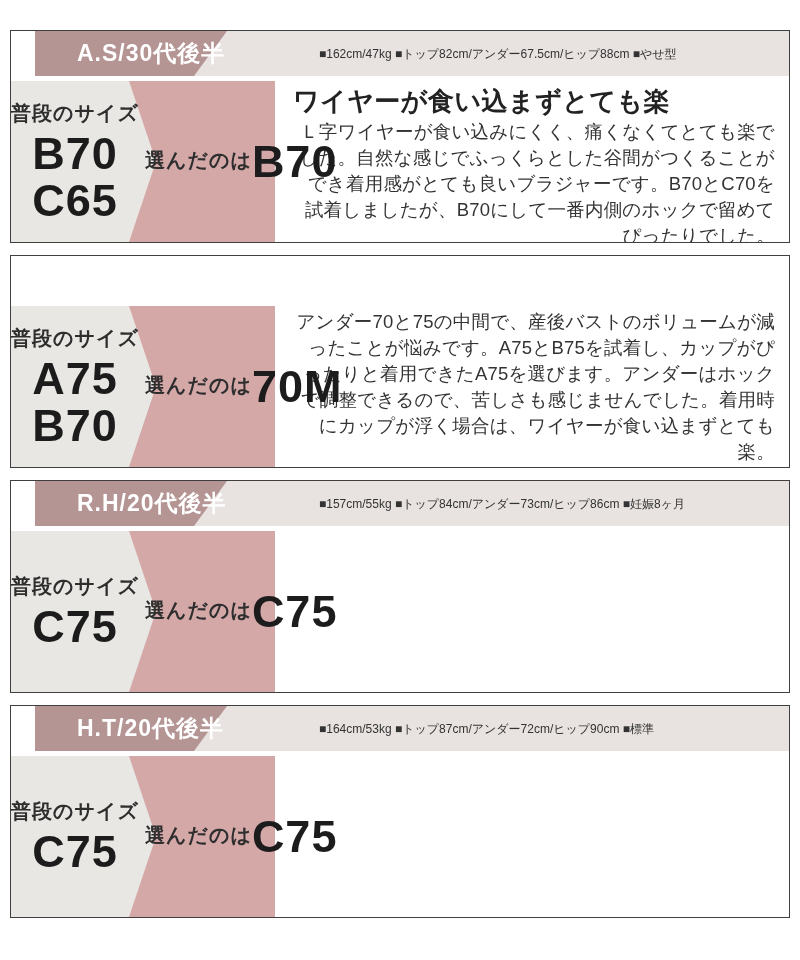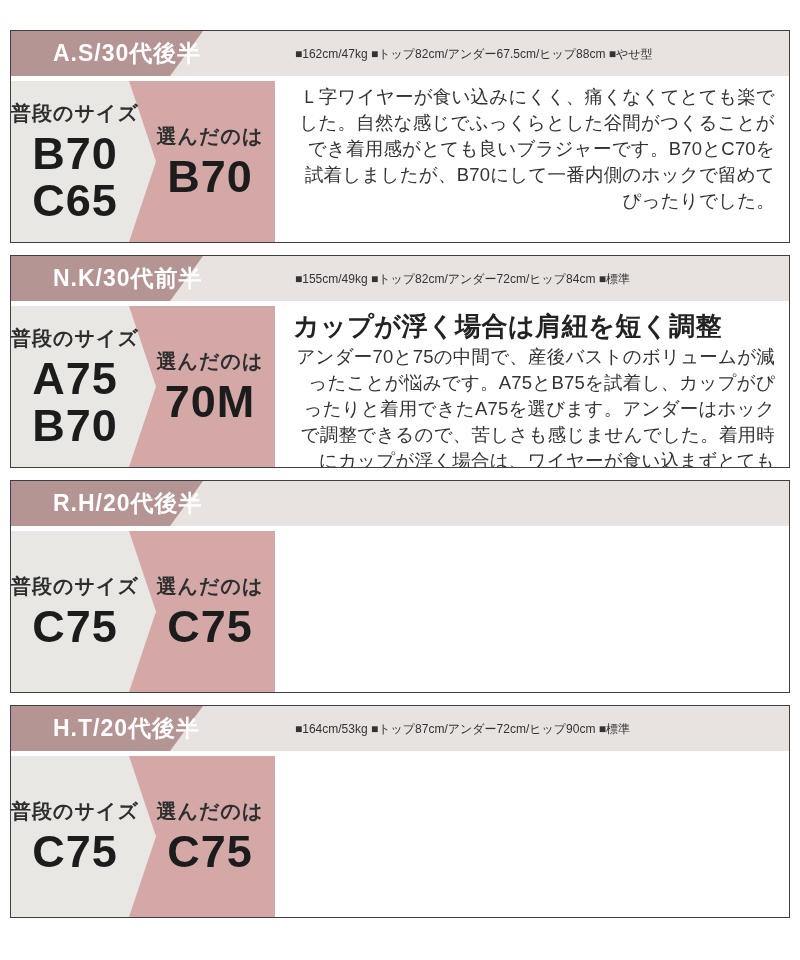--- a/index.html
+++ b/index.html
@@ -5,21 +5,21 @@
   html,body{margin:0;padding:0;}
   body{
     width:800px;height:960px;background:#ffffff;overflow:hidden;
     font-family:"Liberation Sans","DejaVu Sans",sans-serif;
     -webkit-font-smoothing:antialiased;
   }
   .page{padding-top:30px;}
   .review-card{
     width:780px;height:213px;margin:0 auto 12px auto;
     border:1px solid #3f3f3f;background:#ffffff;
-    box-sizing:border-box;position:relative;
+    box-sizing:border-box;position:relative;padding-left:24px;
   }
   
   .card-header{
     position:relative;height:45px;background:#e8e3e1;
   }
   .banner{
     position:absolute;left:0;top:0;height:45px;width:200px;
     background:#b59494;
     clip-path:polygon(0 0,192px 0,159px 100%,0 100%);
   }
@@ -45,21 +45,21 @@
   .panel-chevron{
     position:absolute;left:0;top:0;bottom:0;width:150px;background:#e9e7e3;
     clip-path:polygon(0 0,118px 0,145px 50%,118px 100%,0 100%);
   }
   .usual-block{
     position:absolute;left:0;top:0;bottom:0;width:128px;
     display:flex;flex-direction:column;align-items:center;justify-content:center;
   }
   .chosen-block{
     position:absolute;left:134px;top:0;bottom:0;right:0;
-    display:flex;flex-direction:column;align-items:center;justify-content:center;
+    display:flex;flex-direction:row;align-items:center;justify-content:space-between;
   }
   .panel-label{
     font-size:20px;color:#2e2e2e;font-weight:600;letter-spacing:1px;
     white-space:nowrap;margin-bottom:3px;
   }
   .size-value{
     font-size:45px;font-weight:bold;color:#1c1c1c;line-height:47px;
     letter-spacing:1px;
   }
   .review-text{
@@ -93,56 +93,52 @@
           <div class="panel-label">普段のサイズ</div>
           <div class="size-value">B70</div>
           <div class="size-value">C65</div>
         </div>
         <div class="chosen-block">
           <div class="panel-label">選んだのは</div>
           <div class="size-value">B70</div>
         </div>
       </div>
       <div class="review-text">
+        <h3 class="review-title">ワイヤーが食い込まずとても楽</h3>
         <p class="review-body">Ｌ字ワイヤーが食い込みにくく、痛くなくてとても楽でした。自然な感じでふっくらとした谷間がつくることができ着用感がとても良いブラジャーです。B70とC70を試着しましたが、B70にして一番内側のホックで留めてぴったりでした。</p>
       </div>
     </div>
   </section>
 
   <section class="review-card">
-    <div class="card-header">
-      <div class="banner"></div>
-      <div class="banner-name">N.K/30代前半</div>
-      <div class="stats">■155cm/49kg ■トップ82cm/アンダー72cm/ヒップ84cm ■標準</div>
-    </div>
     <div class="card-body">
       <div class="size-panel">
         <div class="panel-pink"></div>
         <div class="panel-chevron"></div>
         <div class="usual-block">
           <div class="panel-label">普段のサイズ</div>
           <div class="size-value">A75</div>
           <div class="size-value">B70</div>
         </div>
         <div class="chosen-block">
           <div class="panel-label">選んだのは</div>
           <div class="size-value">70M</div>
         </div>
       </div>
       <div class="review-text">
-        <h3 class="review-title">カップが浮く場合は肩紐を短く調整</h3>
         <p class="review-body">アンダー70と75の中間で、産後バストのボリュームが減ったことが悩みです。A75とB75を試着し、カップがぴったりと着用できたA75を選びます。アンダーはホックで調整できるので、苦しさも感じませんでした。着用時にカップが浮く場合は、ワイヤーが食い込まずとても楽。</p>
       </div>
     </div>
   </section>
 
   <section class="review-card">
     <div class="card-header">
       <div class="banner"></div>
       <div class="banner-name">R.H/20代後半</div>
+      <div class="stats">■157cm/55kg ■トップ84cm/アンダー73cm/ヒップ86cm ■妊娠8ヶ月</div>
     </div>
     <div class="card-body">
       <div class="size-panel">
         <div class="panel-pink"></div>
         <div class="panel-chevron"></div>
         <div class="usual-block">
           <div class="panel-label">普段のサイズ</div>
           <div class="size-value">C75</div>
           <div class="size-value"></div>
         </div>

